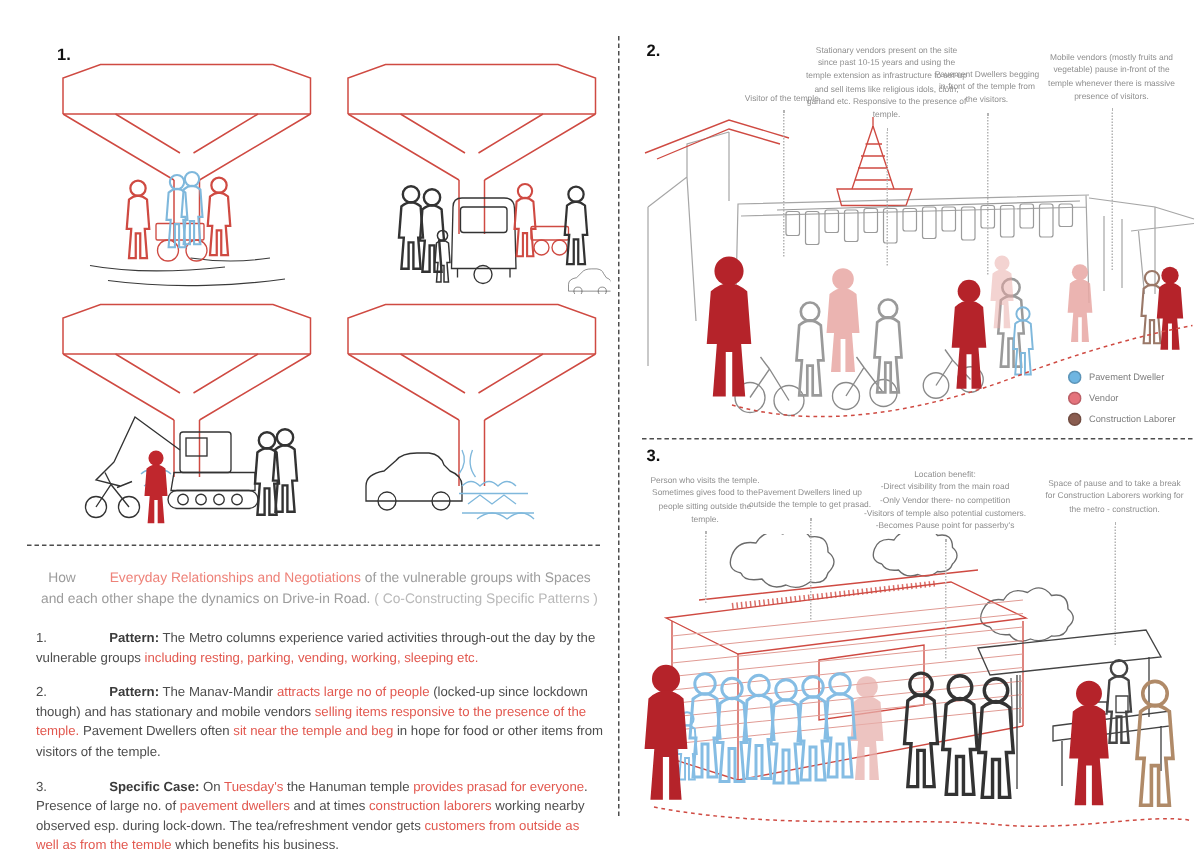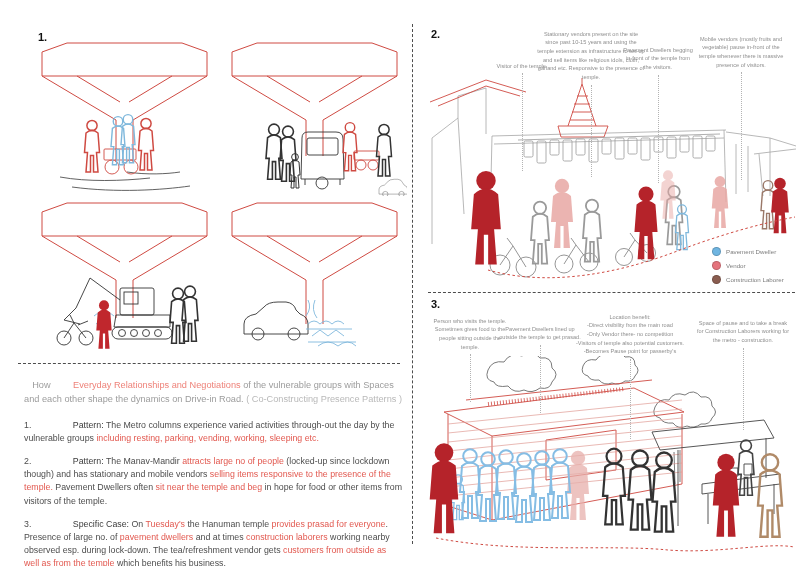--- a/index.html
+++ b/index.html
@@ -15,21 +15,21 @@
   .leader{width:0;border-left:1px dotted #b3b3b3;margin:3px auto 0;}
   .legend{position:absolute;display:flex;flex-direction:column;gap:5px;z-index:5;}
   .legend-item{display:flex;align-items:center;gap:5px;}
   .legend-dot{width:9px;height:9px;border-radius:50%;border:1px solid rgba(0,0,0,.18);box-sizing:border-box;}
   .legend-label{font-size:6.2px;color:#7d7d7d;}
   .textblock{position:absolute;left:24px;top:379px;width:378px;z-index:5;}
   .intro{text-align:center;font-size:9.2px;line-height:1.5;color:#9c9c9c;margin:0 0 12px;}
   .intro .seg-red{color:#ee8279;margin-left:20px;}
   .para{font-size:8.8px;line-height:1.5;color:#4d4d4d;margin:0 0 10px;text-align:left;}
   .seg-red{color:#e2584f;}
-  .seg-bold{font-weight:normal;color:#3b3b3b;padding-left:39px;}
+  .seg-bold{font-weight:bold;color:#3b3b3b;padding-left:39px;}
   .seg-light{color:#b9b9b9;}
   svg{display:block;}
 </style>
 </head>
 <body>
 
 <div class="page">
 
   <svg width="0" height="0" style="position:absolute">
     <defs>
@@ -158,21 +158,21 @@
       </g>
       <g stroke="#7fb8dc" fill="none" stroke-width=".9">
         <path d="M86,104 q4,8 -2,16 M93,104 q-4,10 2,18"></path>
         <path d="M86,128 q6,-6 12,0 q6,-6 12,0 q6,-6 12,0 M90,140 l8,-6 8,6 8,-6 8,6 M96,150 q10,-8 20,0 q10,-8 18,0"></path>
         <path d="M84,133 h46 M86,146 h48"></path>
       </g>
     </g>
   </svg>
 
   <div class="textblock">
-    <p class="intro"><span>How </span><span class="seg-red">Everyday Relationships and Negotiations</span><span> of the vulnerable groups with Spaces and each other shape the dynamics on Drive-in Road. </span><span class="seg-light">( Co-Constructing Presence Patterns )</span></p>
+    <p class="intro"><span>How </span><span class="seg-red">Everyday Relationships and Negotiations</span><span> of the vulnerable groups with Spaces and each other shape the dynamics on Drive-in Road. </span><span class="seg-light">( Co-Constructing Specific Patterns )</span></p>
     <p class="para"><span>1. </span><span class="seg-bold">Pattern:</span><span> The Metro columns experience varied activities through-out the day by the vulnerable groups </span><span class="seg-red">including resting, parking, vending, working, sleeping etc.</span></p>
     <p class="para"><span>2. </span><span class="seg-bold">Pattern:</span><span> The Manav-Mandir </span><span class="seg-red">attracts large no of people</span><span> (locked-up since lockdown though) and has stationary and mobile vendors </span><span class="seg-red">selling items responsive to the presence of the temple.</span><span> Pavement Dwellers often </span><span class="seg-red">sit near the temple and beg</span><span> in hope for food or other items from visitors of the temple.</span></p>
     <p class="para"><span>3. </span><span class="seg-bold">Specific Case:</span><span> On </span><span class="seg-red">Tuesday's</span><span> the Hanuman temple </span><span class="seg-red">provides prasad for everyone</span><span>. Presence of large no. of </span><span class="seg-red">pavement dwellers</span><span> and at times </span><span class="seg-red">construction laborers</span><span> working nearby observed esp. during lock-down. The tea/refreshment vendor gets </span><span class="seg-red">customers from outside as well as from the temple</span><span> which benefits his business.</span></p>
   </div>
 
   <div class="annotation" style="left:482px;top:53px;width:80px;">
     <span>Visitor of the temple.</span>
     <div class="leader" style="height:98px;"></div>
   </div>
   <div class="annotation" style="left:537px;top:21px;width:108px;">

